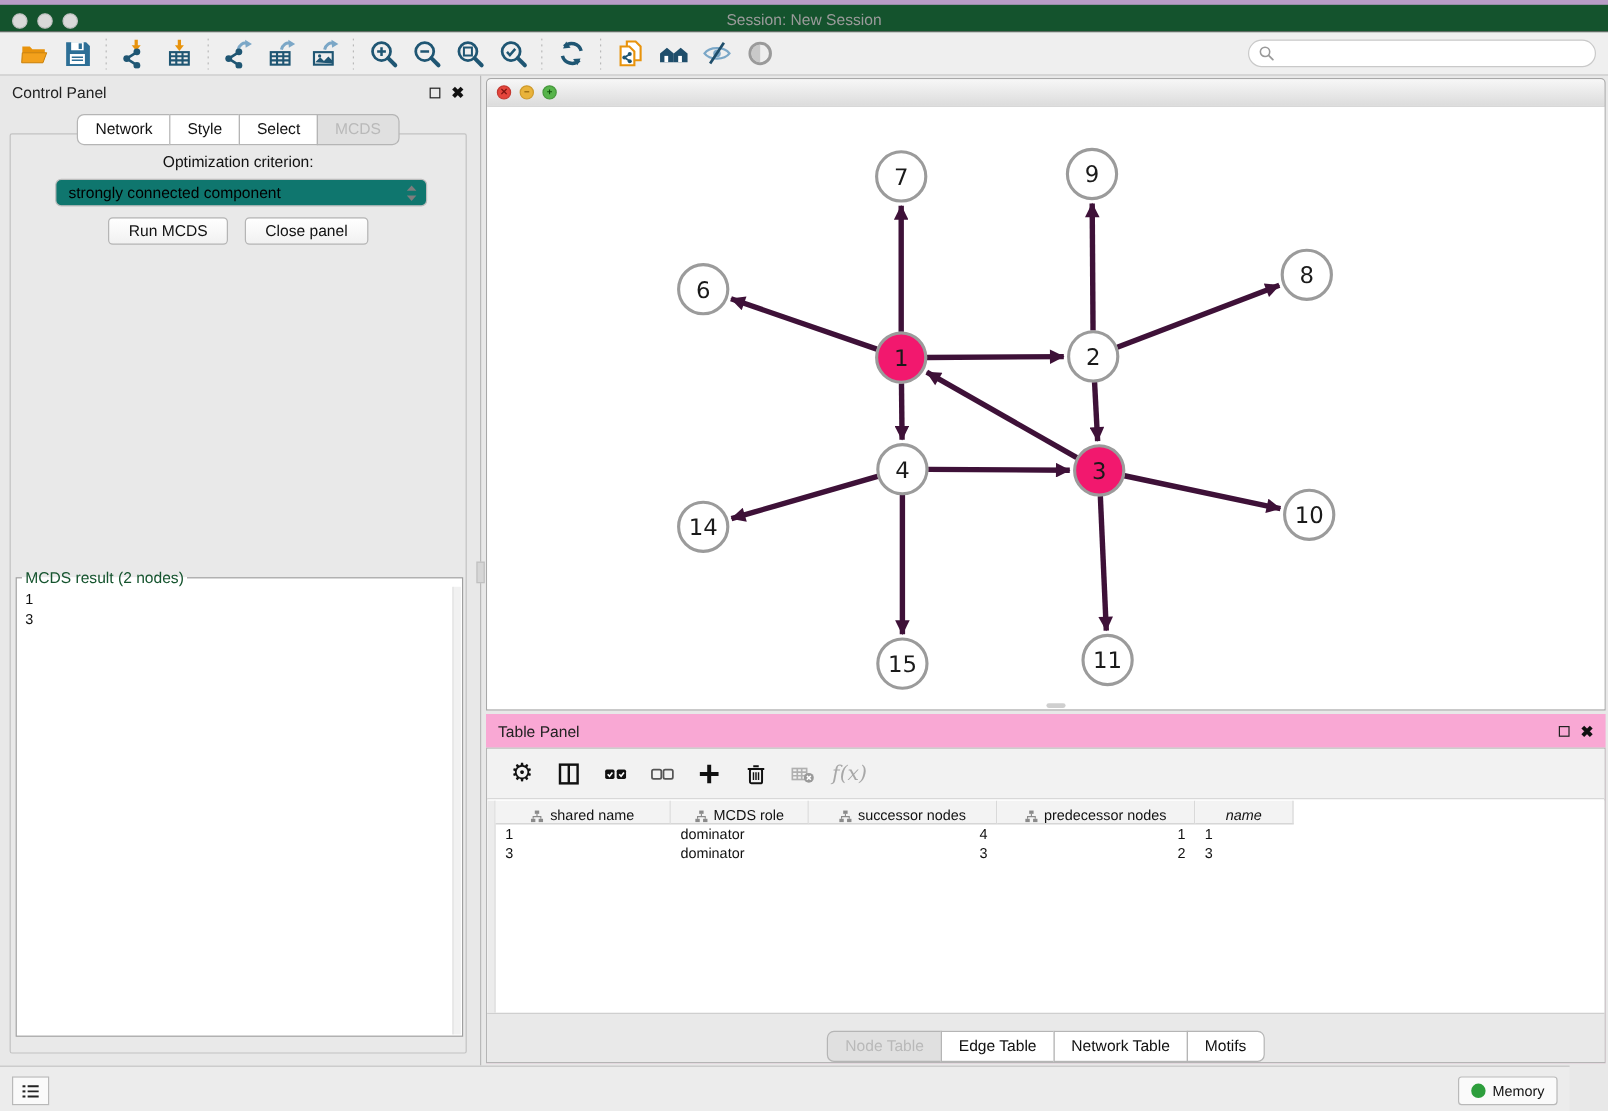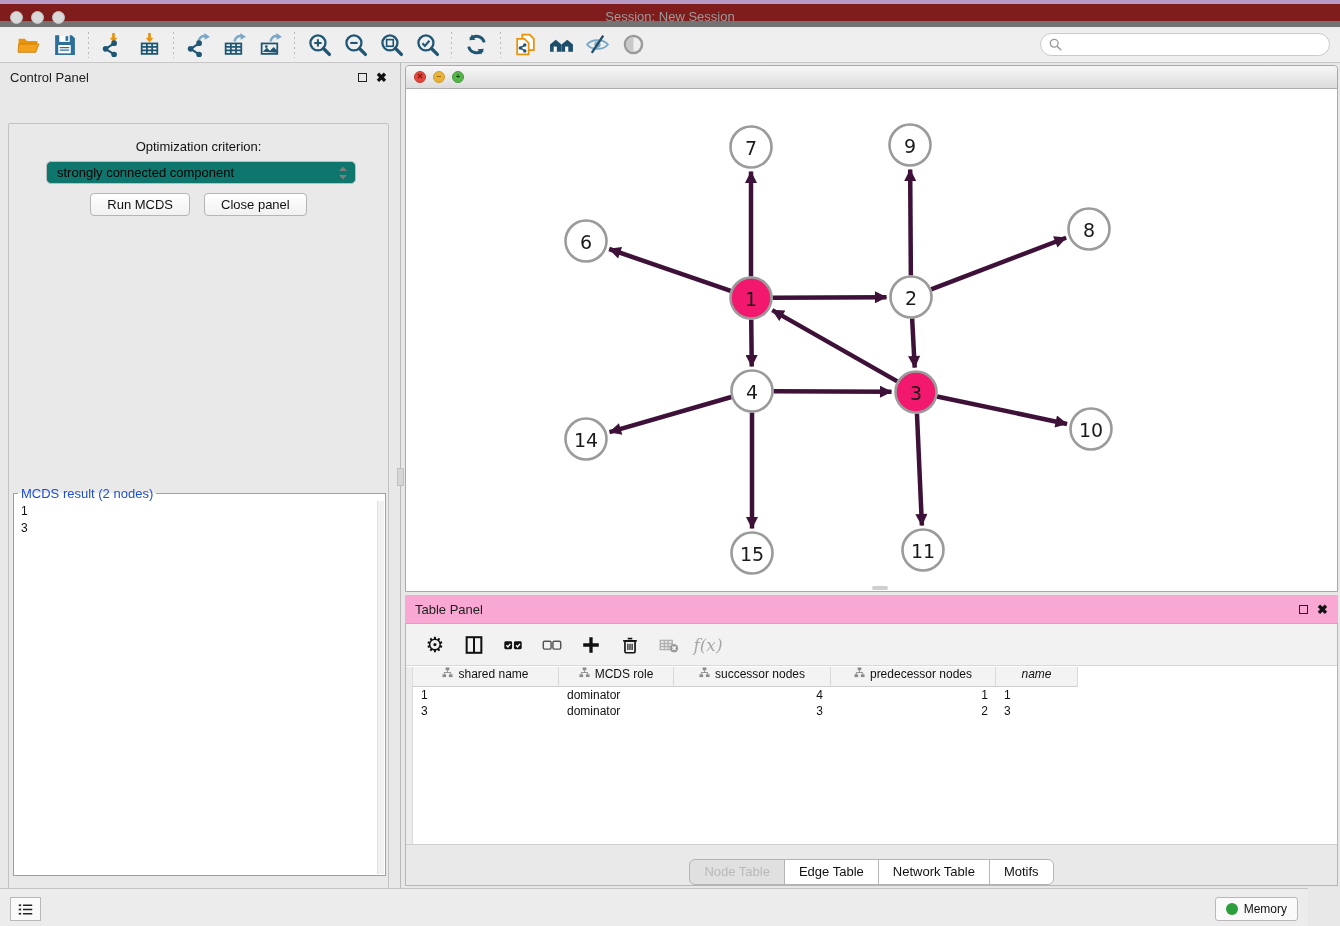--- a/index.html
+++ b/index.html
@@ -1,21 +1,21 @@
 <!DOCTYPE html>
 <html><head>
 <meta charset="utf-8">
 <style>
   * { margin:0; padding:0; box-sizing:border-box; }
   html,body { width:1340px; height:926px; }
   body { font-family:"Liberation Sans", sans-serif; background:#e8e8e8; position:relative; overflow:hidden; }
   .app { position:absolute; inset:0; background:#e8e8e8; }
 
   
-  .titlebar { position:absolute; left:0; top:0; width:1340px; height:27px; background:#7f1d1d; border-top:4px solid #b89cc6; border-bottom:6px solid #737373; }
+  .titlebar { position:absolute; left:0; top:0; width:1340px; height:27px; background:#14532d; border-top:4px solid #b89cc6; border-bottom:1px solid #737373; }
   .traffic { position:absolute; left:10px; top:7px; display:flex; gap:8px; }
   .tl-dot { width:13px; height:13px; border-radius:50%; background:#d9d9d9; border:1px solid #c3c3c3; }
   .win-title { position:absolute; left:0; right:0; top:5px; text-align:center; font-size:13px; color:#9b9b9b; }
 
   
   .toolbar { position:absolute; left:0; top:27px; width:1340px; height:36px; background:#efefef; border-bottom:1px solid #c6c6c6; display:flex; align-items:center; padding:0 10px; }
   .tb-btn { background:none; border:none; width:36px; height:30px; display:flex; align-items:center; justify-content:center; cursor:default; }
   .tb-btn svg { width:25px; height:25px; }
   .tb-sep { width:1px; height:26px; margin:0 6px; background-image:linear-gradient(#b9b9b9 40%, rgba(0,0,0,0) 0%); background-size:1px 5px; }
   .search-box { margin-left:auto; width:290px; height:23px; background:#fff; border:1px solid #c9c9c9; border-radius:12px; display:flex; align-items:center; padding:0 8px; }
@@ -29,28 +29,28 @@
   .close-ic { font-size:13px; font-weight:bold; color:#111; line-height:1; }
 
   
   .control-panel { position:absolute; left:0; top:63px; width:397px; height:825px; }
   .cp-tabs { display:flex; justify-content:center; margin-top:4px; position:relative; z-index:2; }
   .tabseg { display:flex; }
   .tabseg .tab { font-size:13px; color:#111; background:#fff; border:1px solid #b5b5b5; padding:4px 14px 5px; margin-left:-1px; cursor:default; }
   .tabseg .tab:first-child { border-radius:6px 0 0 6px; margin-left:0; }
   .tabseg .tab:last-child { border-radius:0 6px 6px 0; }
   .tabseg .tab.sel { background:#e0e0e0; color:#b9b9b9; }
-  .cp-body { position:absolute; left:8px; top:60px; width:381px; height:767px; background:#e9e9e9; border:1px solid #c2c2c2; border-radius:2px; }
+  .cp-body { position:absolute; left:8px; top:48px; width:381px; height:767px; background:#e9e9e9; border:1px solid #c2c2c2; border-radius:2px; }
   .opt-label { position:absolute; left:0; right:0; top:15px; text-align:center; font-size:13px; color:#111; }
   .mac-select { position:absolute; left:37px; top:37px; width:310px; height:23px; background:#0f766e; border:1px solid #bdbdbd; border-radius:5px; display:flex; align-items:center; padding:0 6px 0 10px; font-size:13px; }
   .mac-select .stepper { margin-left:auto; }
   .btn-row { position:absolute; left:0; right:0; top:69px; display:flex; justify-content:center; gap:14px; }
   .mac-btn { font-size:13px; color:#111; background:linear-gradient(#ffffff,#f1f1f1); border:1px solid #b5b5b5; border-radius:4px; padding:3px 16px 4px; height:23px; cursor:default; }
   .result-fs { position:absolute; left:4px; top:362px; width:373px; height:390px; border:1px solid #9f9f9f; background:#fff; }
-  .result-fs legend { font-size:13px; color:#1d4ed8; margin-left:4px; padding:0 3px; }
+  .result-fs legend { font-size:13px; color:#14532d; margin-left:4px; padding:0 3px; }
   .result-body { position:absolute; left:1px; right:8px; top:0; bottom:1px; background:#fff; font-size:12px; color:#111; padding:2px 0 0 6px; line-height:17px; }
   .result-scroll { position:absolute; right:1px; top:0; bottom:1px; width:7px; background:#f1f1f1; border-left:1px solid #e0e0e0; }
 
   
   .vsplit { position:absolute; left:397px; top:63px; width:8px; height:825px; }
   .vsplit::before { content:""; position:absolute; left:3px; top:0; bottom:0; width:1px; background:#b9b9b9; }
   .vsplit-handle { position:absolute; left:0px; top:405px; width:7px; height:18px; background:#d6d6d6; border:1px solid #c0c0c0; }
 
   
   .net-window { position:absolute; left:405px; top:2px; width:933px; height:527px; background:#fff; border:1px solid #a8a8a8; border-radius:4px 4px 0 0; }
@@ -69,21 +69,21 @@
   .tp-inner { position:absolute; left:0; top:28px; right:0; bottom:0; background:#fff; border:1px solid #b5b5b5; }
   .tp-toolbar { height:42px; background:#f2f2f2; border-bottom:1px solid #d8d8d8; display:flex; align-items:center; padding:0 14px; gap:9px; }
   .tp-btn { background:none; border:none; width:30px; height:30px; display:flex; align-items:center; justify-content:center; cursor:default; }
   .tp-btn svg { width:22px; height:22px; }
   .gear-glyph { font-size:21px; color:#111; }
   .fx-glyph { font-family:"DejaVu Serif", serif; font-style:italic; font-size:17px; color:#a8a8a8; }
   .grid-wrap { position:absolute; left:0; right:0; top:43px; bottom:41px; overflow:hidden; background:#fff; }
   .grid-gutter { position:absolute; left:0; top:0; bottom:0; width:7px; background:#ececec; border-right:1px solid #dcdcdc; }
   .grid { position:absolute; left:7px; top:0; right:0; }
   .grid-header { display:flex; height:20px; }
-  .gh-cell { background:#f3f3f3; border-right:1px solid #d9d9d9; border-bottom:1px solid #cfcfcf; display:flex; align-items:flex-start; justify-content:center; gap:5px; font-size:12px; color:#111; }
+  .gh-cell { background:#f3f3f3; border-right:1px solid #d9d9d9; border-bottom:1px solid #cfcfcf; display:flex; align-items:flex-end; justify-content:center; gap:5px; font-size:12px; color:#111; }
   .gh-cell svg { width:11px; height:11px; flex:none; }
   .grid-row { display:flex; height:16px; }
   .gr-cell { font-size:12px; color:#111; padding:1px 8px 0; white-space:nowrap; overflow:hidden; }
   .tp-tabstrip { position:absolute; left:0; right:0; bottom:0; height:41px; background:#e9e9e9; border-top:1px solid #cfcfcf; display:flex; align-items:flex-end; justify-content:center; }
 
   
   .statusbar { position:absolute; left:0; top:888px; width:1308px; height:38px; background:#ececec; border-top:1px solid #c4c4c4; }
   .sb-left-btn { position:absolute; left:10px; top:8px; width:31px; height:24px; background:#fafafa; border:1px solid #b9b9b9; display:flex; align-items:center; justify-content:center; cursor:default; }
   .sb-left-btn svg { width:17px; height:17px; }
   .memory-btn { position:absolute; right:10px; top:8px; height:24px; background:#fafafa; border:1px solid #b9b9b9; border-radius:3px; display:flex; align-items:center; gap:6px; padding:0 10px; font-size:12px; color:#111; cursor:default; }
@@ -255,20 +255,28 @@
     </div>
   </div>
 
   <div class="control-panel">
     <div class="panel-header">
       <span>Control Panel</span>
       <span class="ph-icons">
         <span class="float-ic"></span>
         <span class="close-ic">✖</span>
       </span>
+    </div>
+    <div class="cp-tabs">
+      <div class="tabseg" id="cp-tabseg">
+          <button class="tab">Network</button>
+          <button class="tab">Style</button>
+          <button class="tab">Select</button>
+          <button class="tab sel">MCDS</button>
+        </div>
     </div>
     <div class="cp-body">
       <div class="opt-label">Optimization criterion:</div>
       <div class="mac-select">
         <span>strongly connected component</span>
         <svg class="stepper" width="12" height="16" viewBox="0 0 12 16">
           <path d="M6 1.5L10 6H2z" fill="#7d7d7d"></path>
           <path d="M6 14.5L2 10h8z" fill="#7d7d7d"></path>
         </svg>
       </div>

